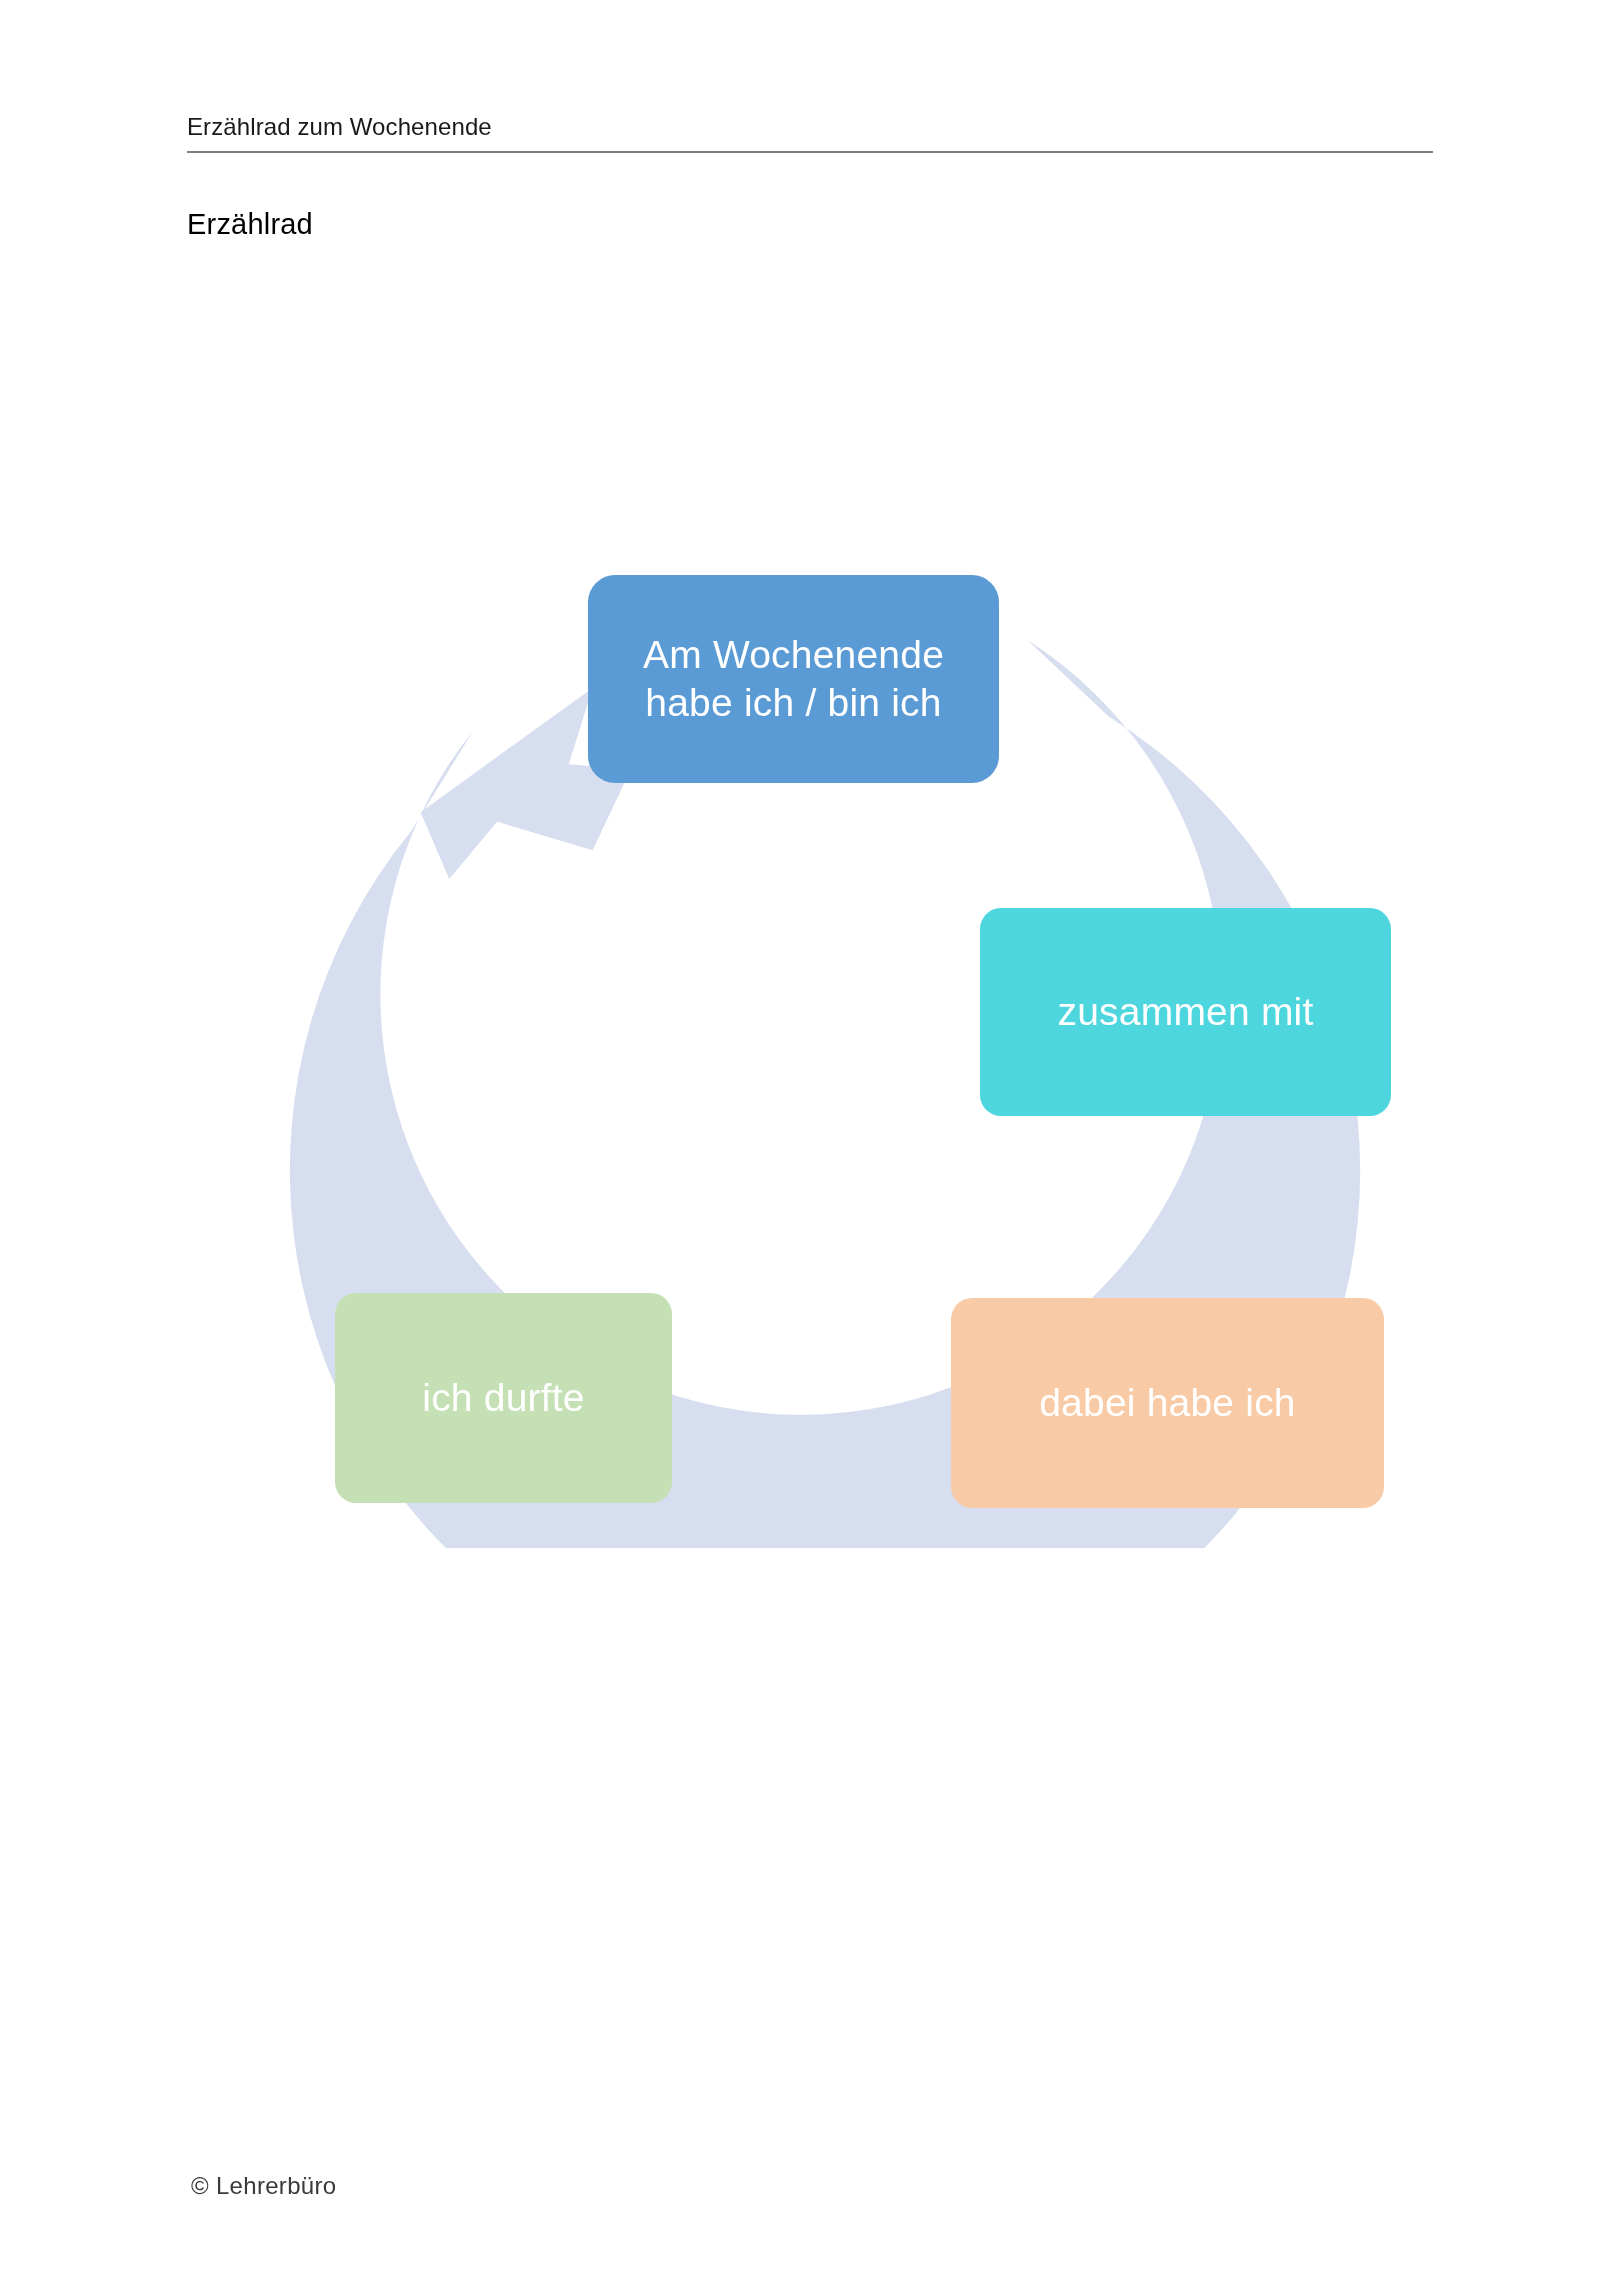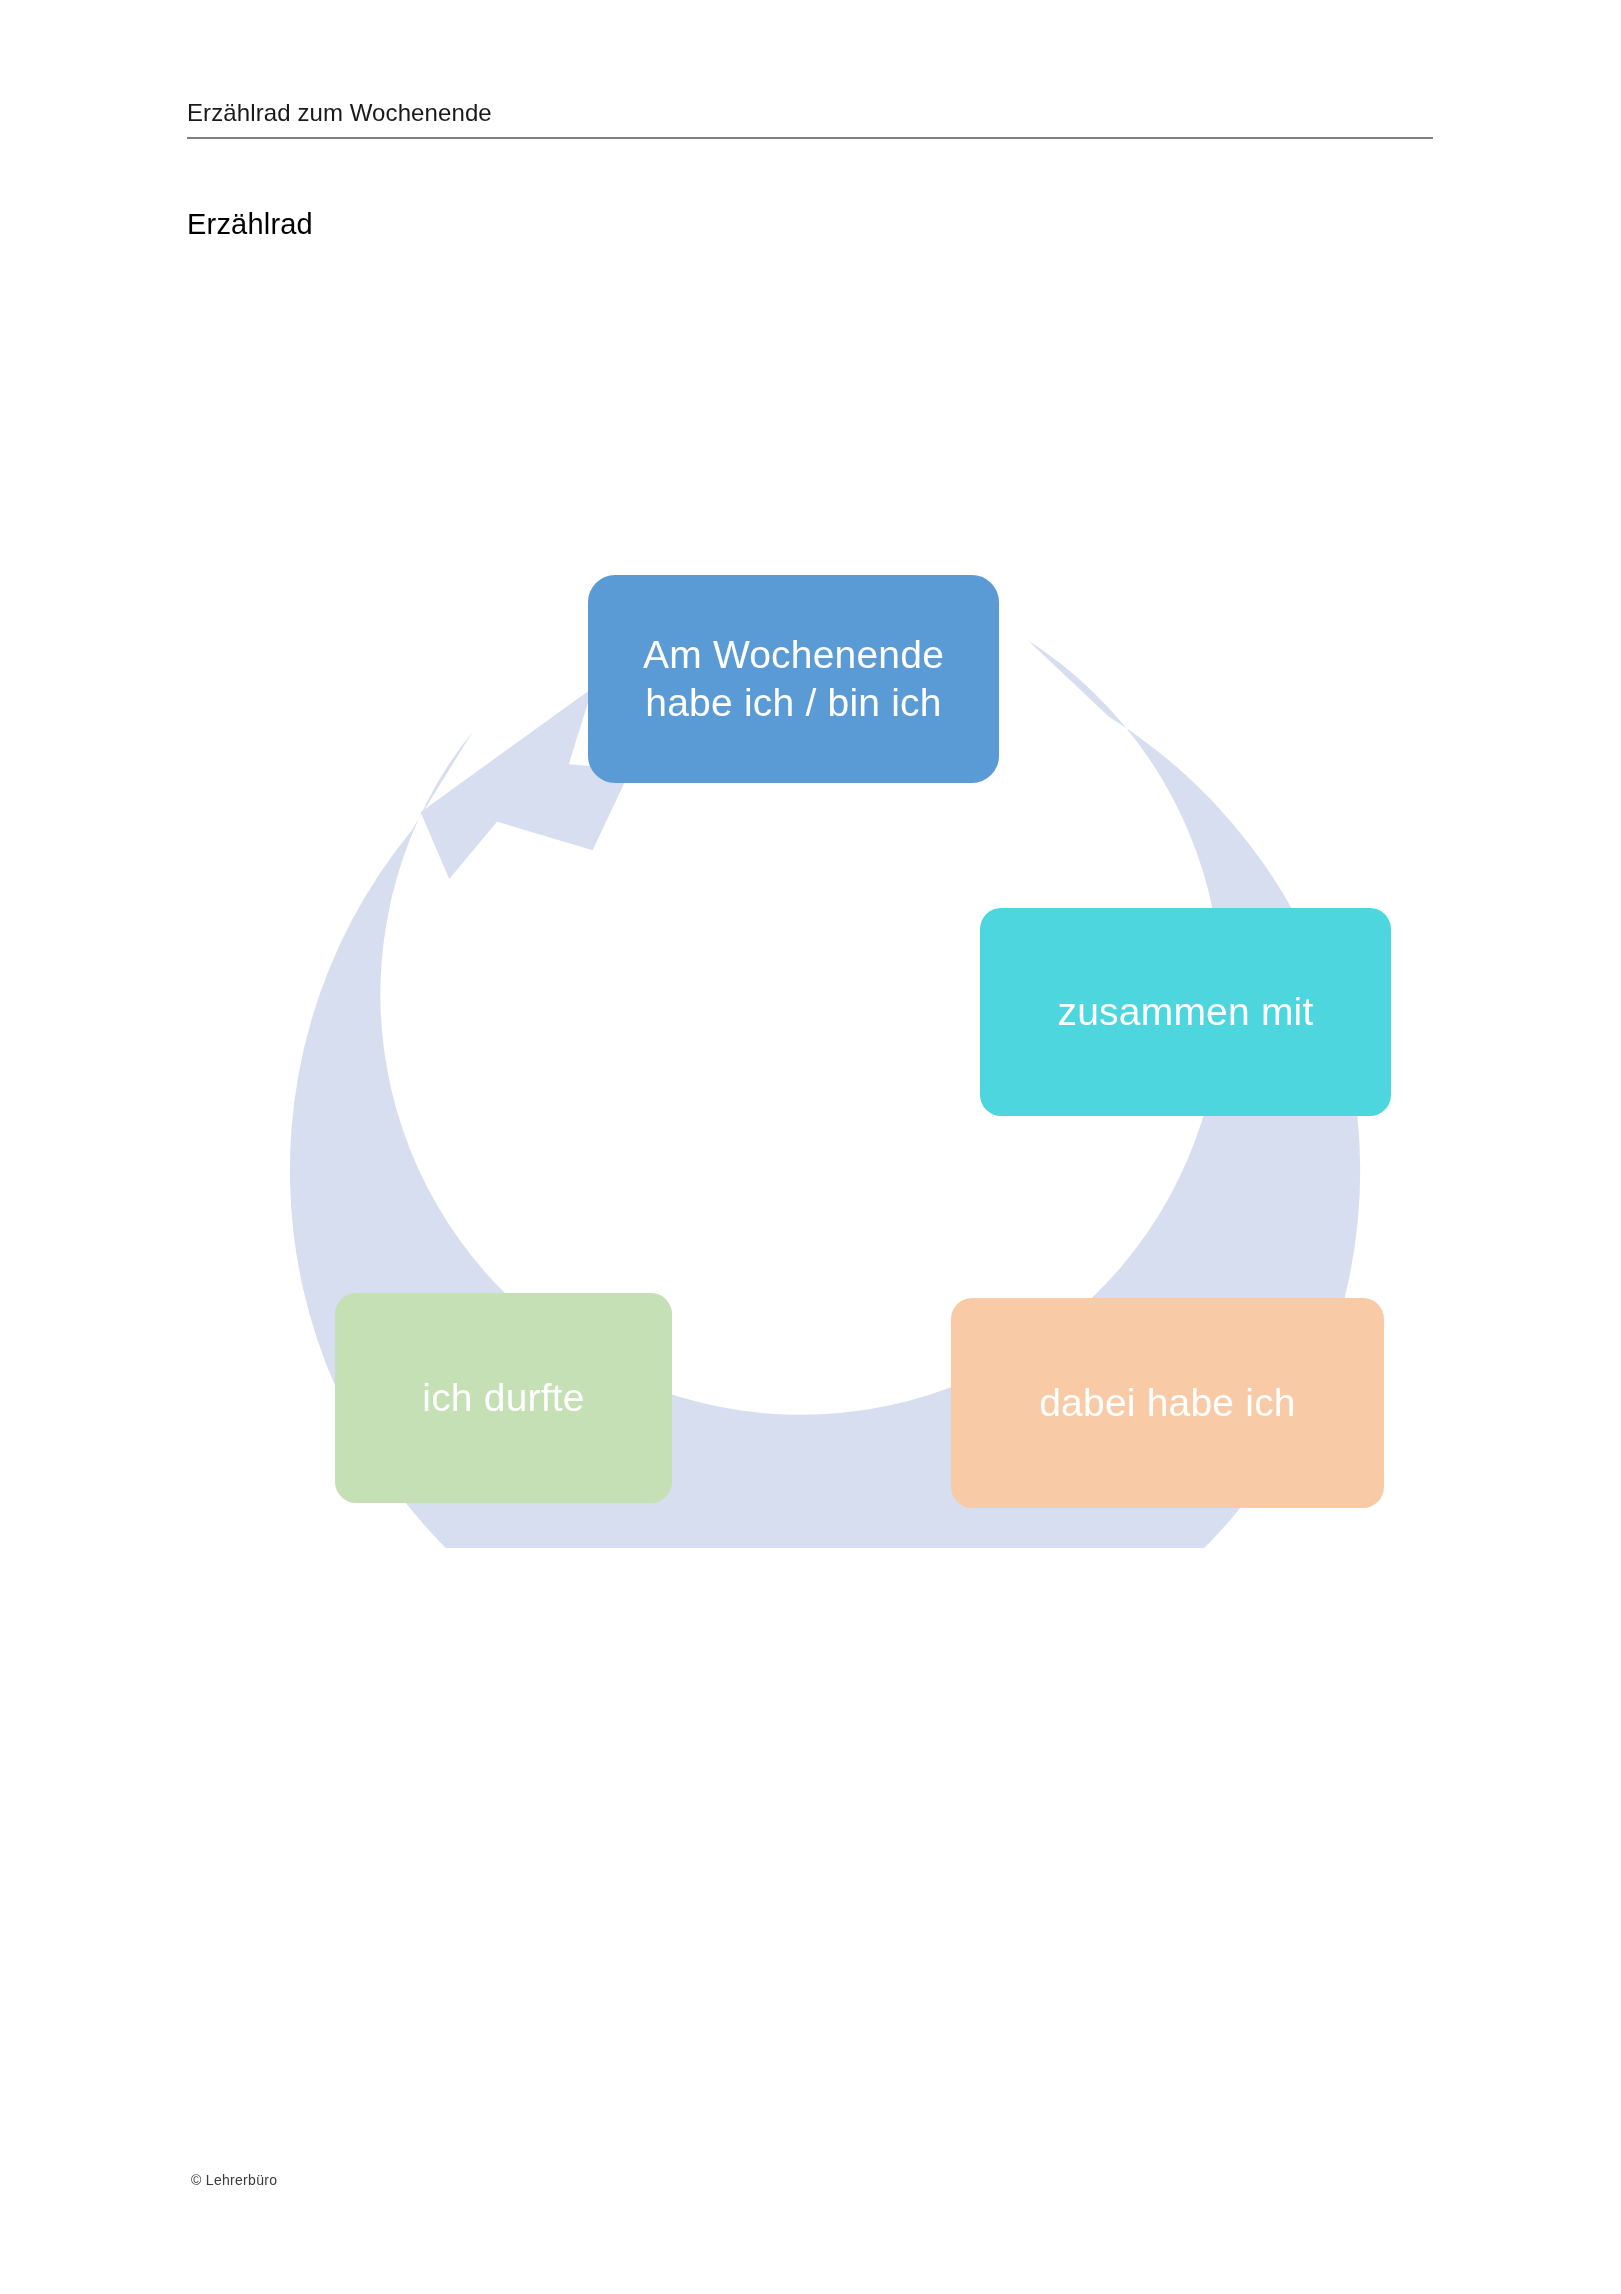--- a/index.html
+++ b/index.html
@@ -17,21 +17,21 @@
     width: 1621px;
     height: 2294px;
     background: #ffffff;
     overflow: hidden;
   }
 
   
   .header {
     position: absolute;
     left: 187px;
-    top: 99px;
+    top: 113px;
     width: 1246px;
   }
   .header-text {
     font-size: 24px;
     color: #1a1a1a;
     letter-spacing: 0.1px;
     line-height: 1.2;
     padding-bottom: 9.6px;
   }
   .header-rule {
@@ -88,21 +88,21 @@
   .node-right  { left: 980px; top: 373px; width: 411px; height: 208px; }
   .node-br     { left: 951px; top: 763px; width: 433px; height: 210px; }
   .node-bl     { left: 335px; top: 758px; width: 337px; height: 210px; }
   .node-left   { left: 196px; top: 373px; width: 421px; height: 208px; }
 
   
   .footer {
     position: absolute;
     left: 191px;
     top: 2172px;
-    font-size: 14px;
+    font-size: 24px;
     color: #3a3a3a;
     letter-spacing: 0.3px;
   }
 </style>
 </head>
 <body>
 
 <div class="page">
 
   <div class="header">

